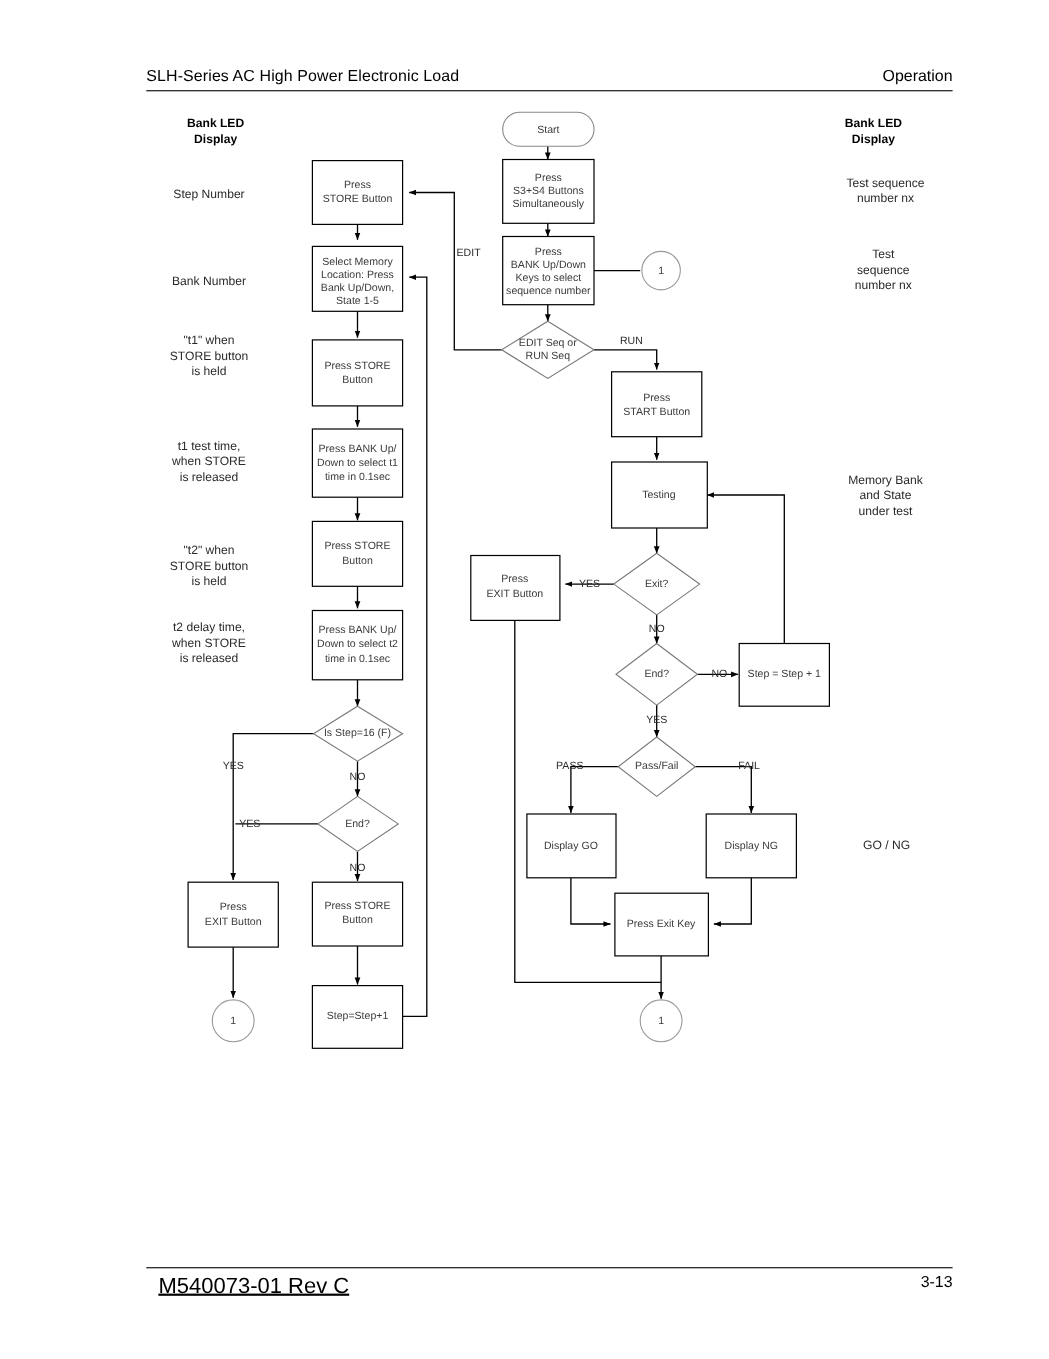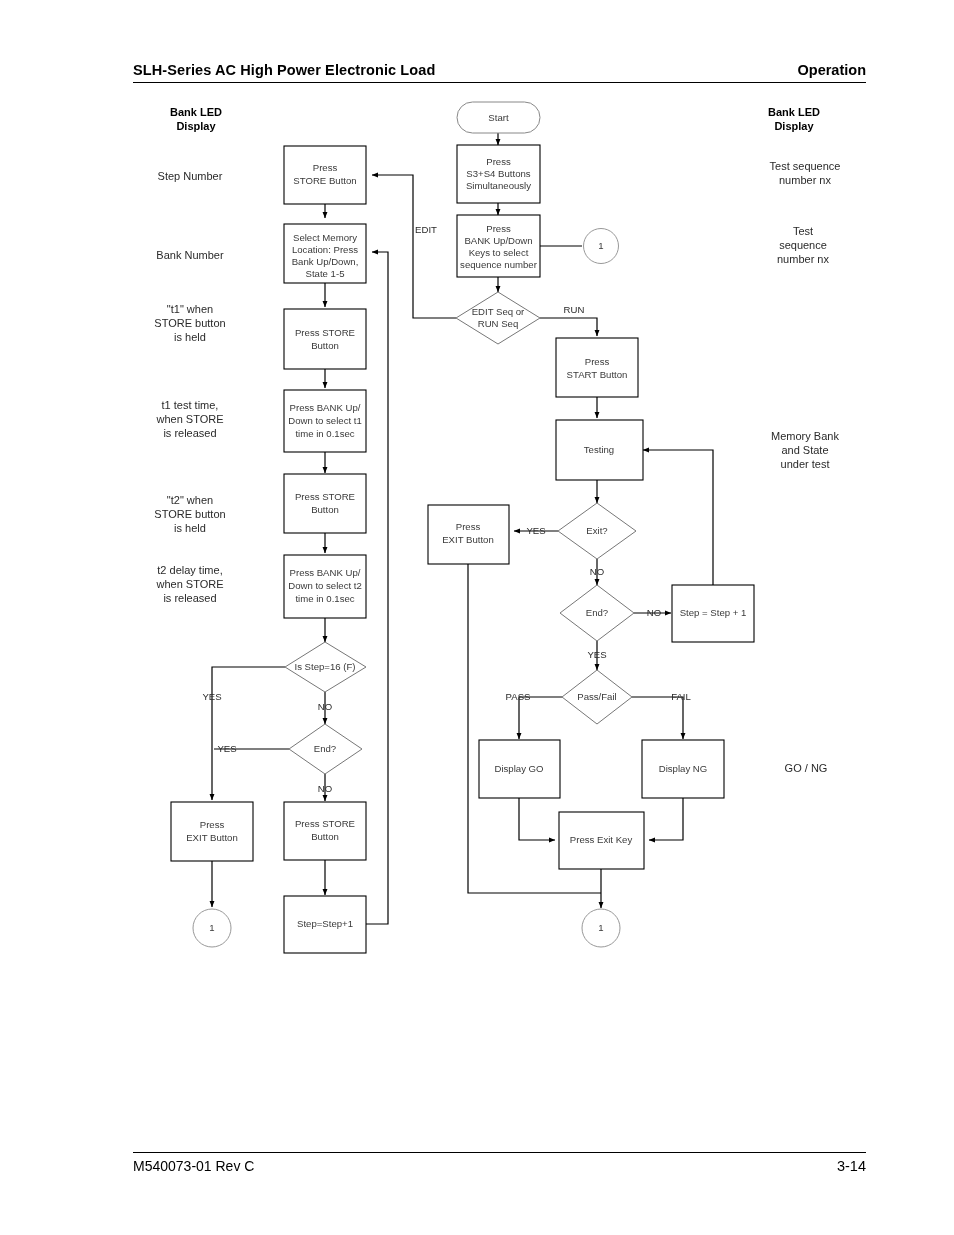--- a/index.html
+++ b/index.html
@@ -22,21 +22,20 @@
     overflow: hidden;
   }
   
   .page-header {
     position: absolute;
     left: 133px;
     top: 52px;
     width: 733px;
     height: 30px;
     border-bottom: 1.6px solid #000;
-    font-weight: bold;
   }
   .page-header .hdr-left {
     position: absolute;
     left: 0;
     bottom: 4px;
     font-size: 14.5px;
     letter-spacing: 0.1px;
     white-space: nowrap;
   }
   .page-header .hdr-right {
@@ -51,24 +50,25 @@
   .page-footer {
     position: absolute;
     left: 133px;
     top: 1152px;
     width: 733px;
     height: 28px;
     border-top: 1.6px solid #000;
   }
   .page-footer .ftr-left {
     position: absolute;
-    left: 0;
+    left: 11px;
     top: 5px;
-    font-size: 14px;
+    font-size: 20px;
     white-space: nowrap;
+    text-decoration: underline;
   }
   .page-footer .ftr-right {
     position: absolute;
     right: 0;
     top: 5px;
     font-size: 14.5px;
     white-space: nowrap;
   }
   
   #flow {
@@ -433,16 +433,16 @@
       <text class="edge-label" x="597" y="572">NO</text>
       <text class="edge-label" x="654" y="613">NO</text>
       <text class="edge-label" x="597" y="655">YES</text>
       <text class="edge-label" x="518" y="697">PASS</text>
       <text class="edge-label" x="681" y="697">FAIL</text>
     </g>
   </svg>
 
   <div class="page-footer">
     <div class="ftr-left">M540073-01 Rev C</div>
-    <div class="ftr-right">3-14</div>
+    <div class="ftr-right">3-13</div>
   </div>
 
 </div>
 
 </body></html>

